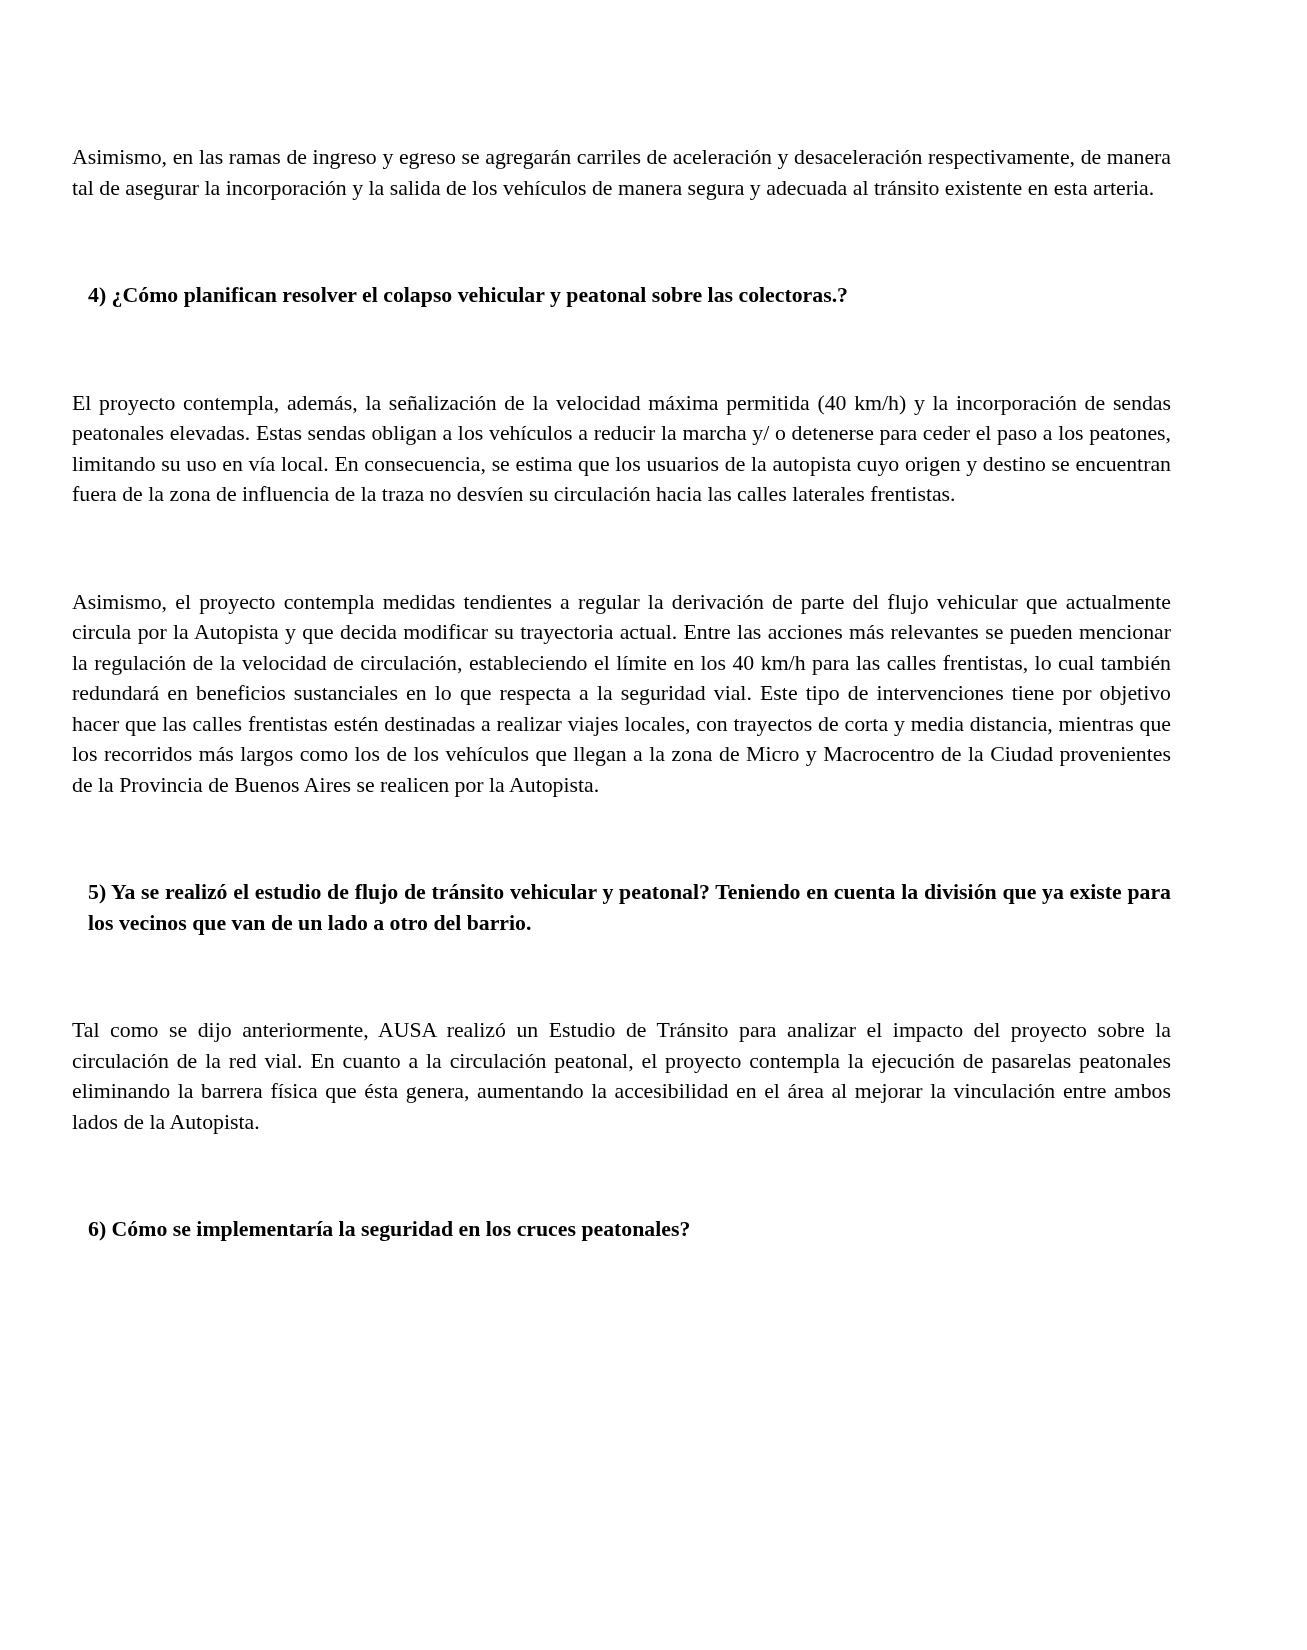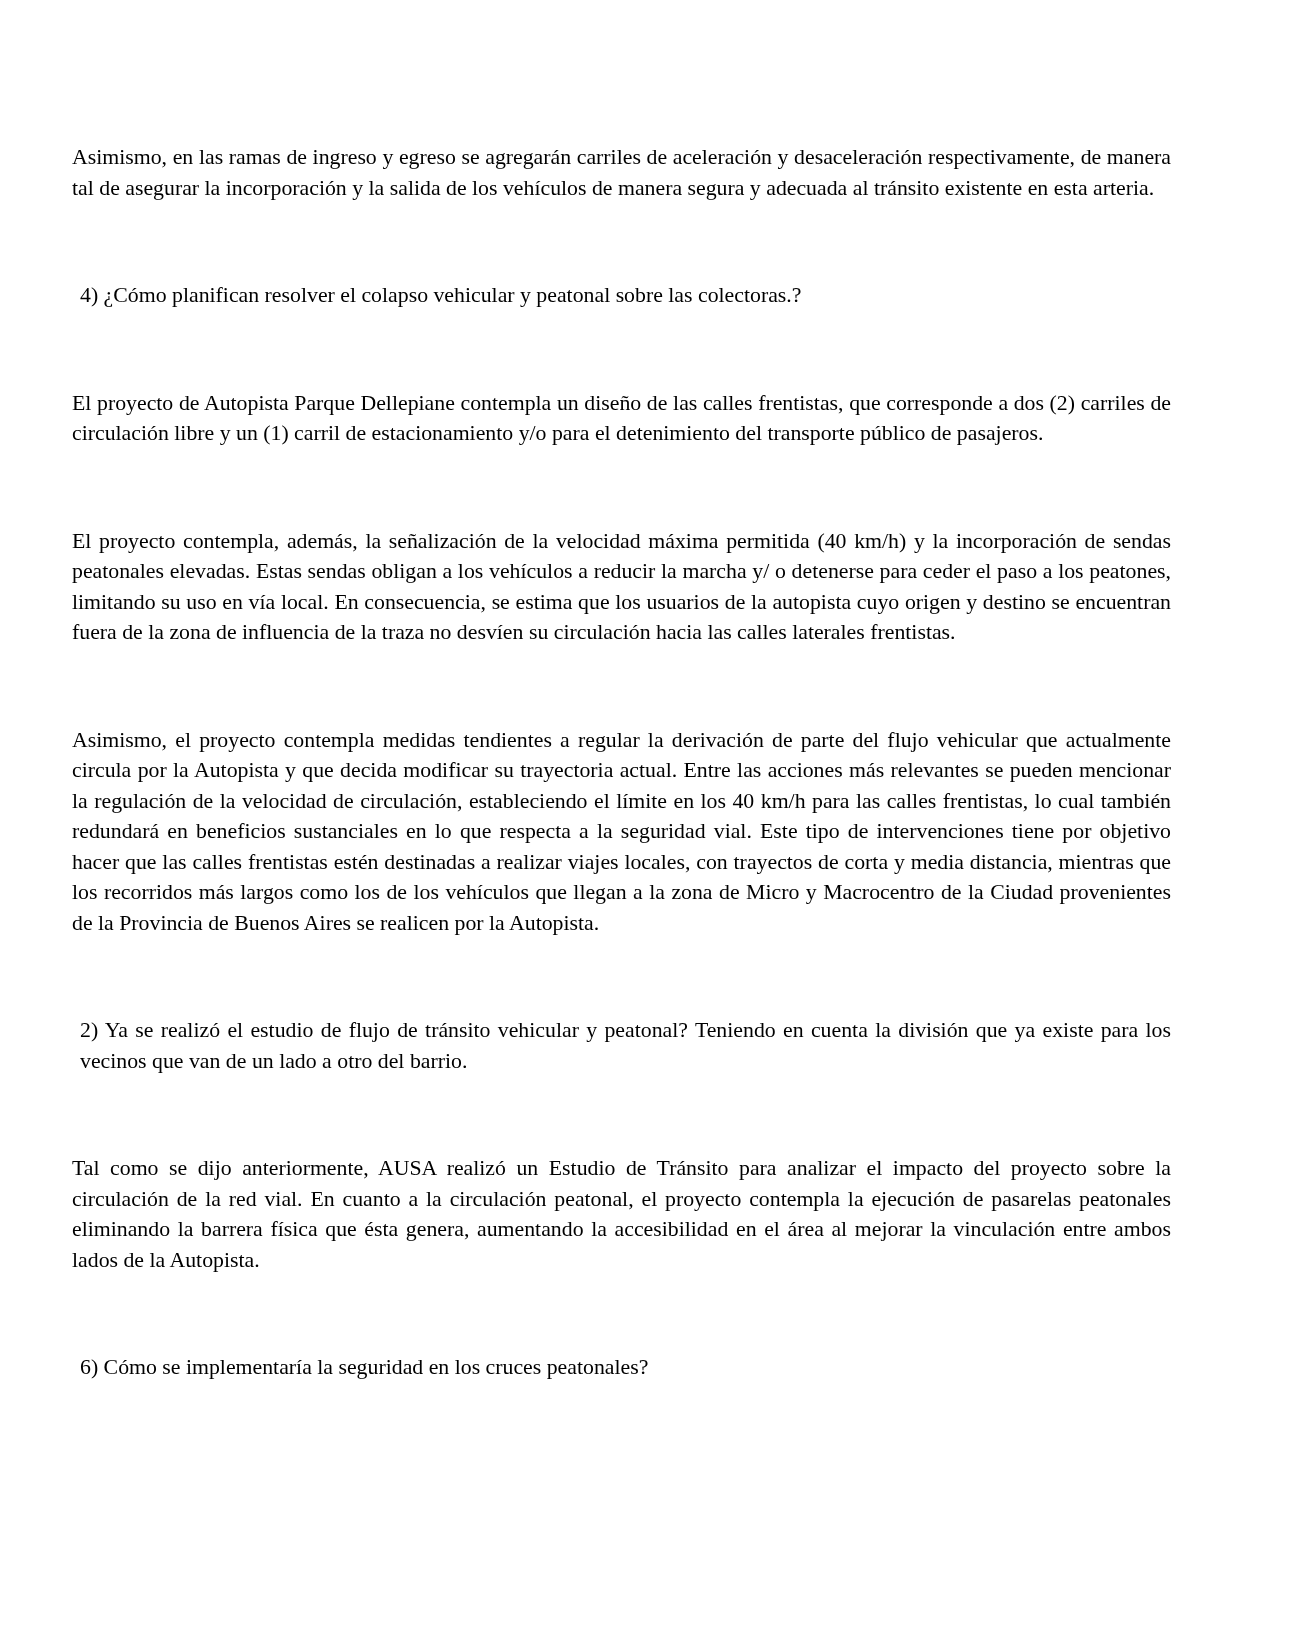--- a/index.html
+++ b/index.html
@@ -19,39 +19,38 @@
     font-size: 21.8px;
     line-height: 30.5px;
     color: #000000;
   }
   .para {
     text-align: justify;
     margin: 0 0 77px 0;
   }
   .question {
     text-align: justify;
-    font-weight: normal;
-    margin: 0 0 77px 8px;
+    font-weight: bold;
+    margin: 0 0 77px 16px;
   }
   .question:last-child {
     margin-bottom: 0;
   }
 </style>
 </head>
 <body>
 
 <div class="page">
   <div class="para">Asimismo, en las ramas de ingreso y egreso se agregarán carriles de aceleración y desaceleración respectivamente, de manera tal de asegurar la incorporación y la salida de los vehículos de manera segura y adecuada al tránsito existente en esta arteria.</div>
 
   <div class="question">4) ¿Cómo planifican resolver el colapso vehicular y peatonal sobre las colectoras.?</div>
 
-  <div class="para">El proyecto de Autopista Parque Dellepiane contempla un diseño de las calles frentistas, que corresponde a dos (2) carriles de circulación libre y un (1) carril de estacionamiento y/o para el detenimiento del transporte público de pasajeros.</div>
 
   <div class="para">El proyecto contempla, además, la señalización de la velocidad máxima permitida (40 km/h) y la incorporación de sendas peatonales elevadas. Estas sendas obligan a los vehículos a reducir la marcha y/ o detenerse para ceder el paso a los peatones, limitando su uso en vía local. En consecuencia, se estima que los usuarios de la autopista cuyo origen y destino se encuentran fuera de la zona de influencia de la traza no desvíen su circulación hacia las calles laterales frentistas.</div>
 
   <div class="para">Asimismo, el proyecto contempla medidas tendientes a regular la derivación de parte del flujo vehicular que actualmente circula por la Autopista y que decida modificar su trayectoria actual. Entre las acciones más relevantes se pueden mencionar la regulación de la velocidad de circulación, estableciendo el límite en los 40 km/h para las calles frentistas, lo cual también redundará en beneficios sustanciales en lo que respecta a la seguridad vial. Este tipo de intervenciones tiene por objetivo hacer que las calles frentistas estén destinadas a realizar viajes locales, con trayectos de corta y media distancia, mientras que los recorridos más largos como los de los vehículos que llegan a la zona de Micro y Macrocentro de la Ciudad provenientes de la Provincia de Buenos Aires se realicen por la Autopista.</div>
 
-  <div class="question">2) Ya se realizó el estudio de flujo de tránsito vehicular y peatonal? Teniendo en cuenta la división que ya existe para los vecinos que van de un lado a otro del barrio.</div>
+  <div class="question">5) Ya se realizó el estudio de flujo de tránsito vehicular y peatonal? Teniendo en cuenta la división que ya existe para los vecinos que van de un lado a otro del barrio.</div>
 
   <div class="para">Tal como se dijo anteriormente, AUSA realizó un Estudio de Tránsito para analizar el impacto del proyecto sobre la circulación de la red vial. En cuanto a la circulación peatonal, el proyecto contempla la ejecución de pasarelas peatonales eliminando la barrera física que ésta genera, aumentando la accesibilidad en el área al mejorar la vinculación entre ambos lados de la Autopista.</div>
 
   <div class="question">6) Cómo se implementaría la seguridad en los cruces peatonales?</div>
 </div>
 
 </body></html>

